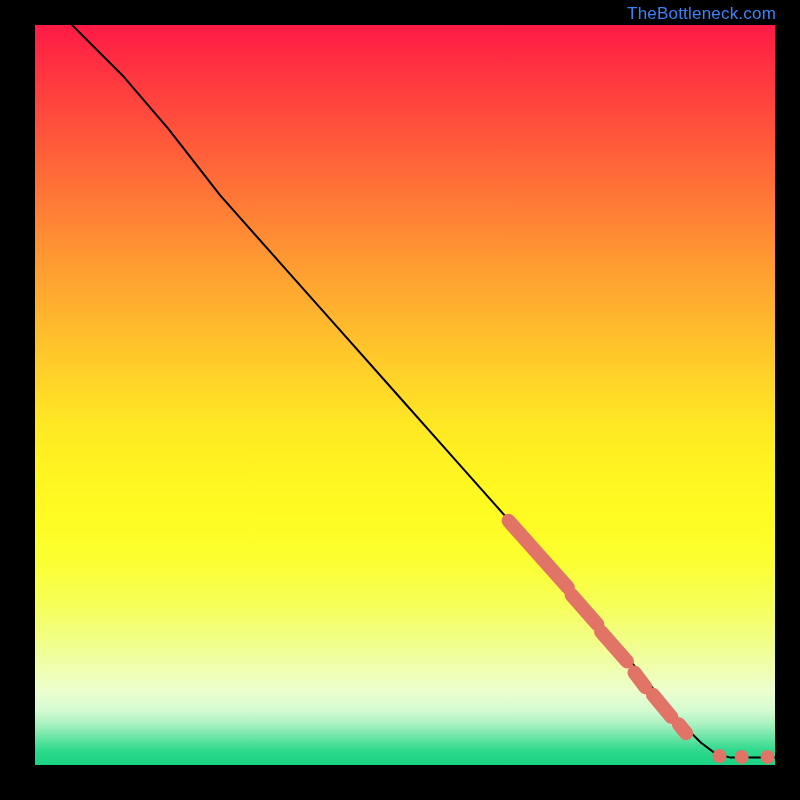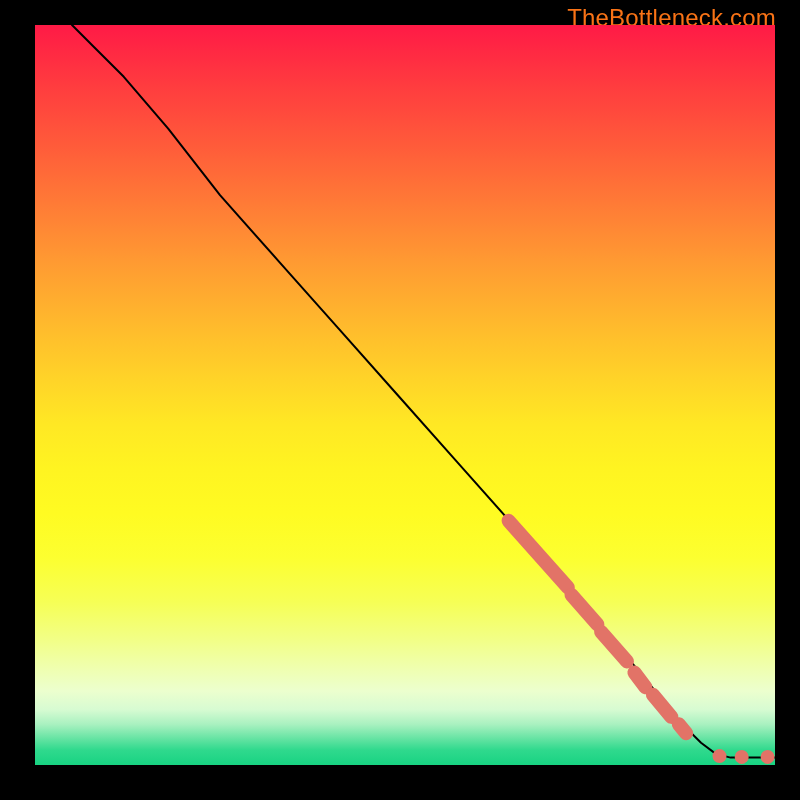--- a/index.html
+++ b/index.html
@@ -44,22 +44,22 @@
       #a9f1c0 94.5%,
       #63e3a2 96.5%,
       #2fd98d 98%,
       #18d382 100%
     );
   }
   .watermark {
     position: absolute;
     top: 4px;
     right: 24px;
-    color: #f97316;
-    font-size: 24px;
+    color: #3b82f6;
+    font-size: 17px;
     font-weight: 500;
     letter-spacing: 0.2px;
     user-select: none;
   }
   svg.curve {
     position: absolute;
     left: 0;
     top: 0;
     width: 740px;
     height: 740px;

